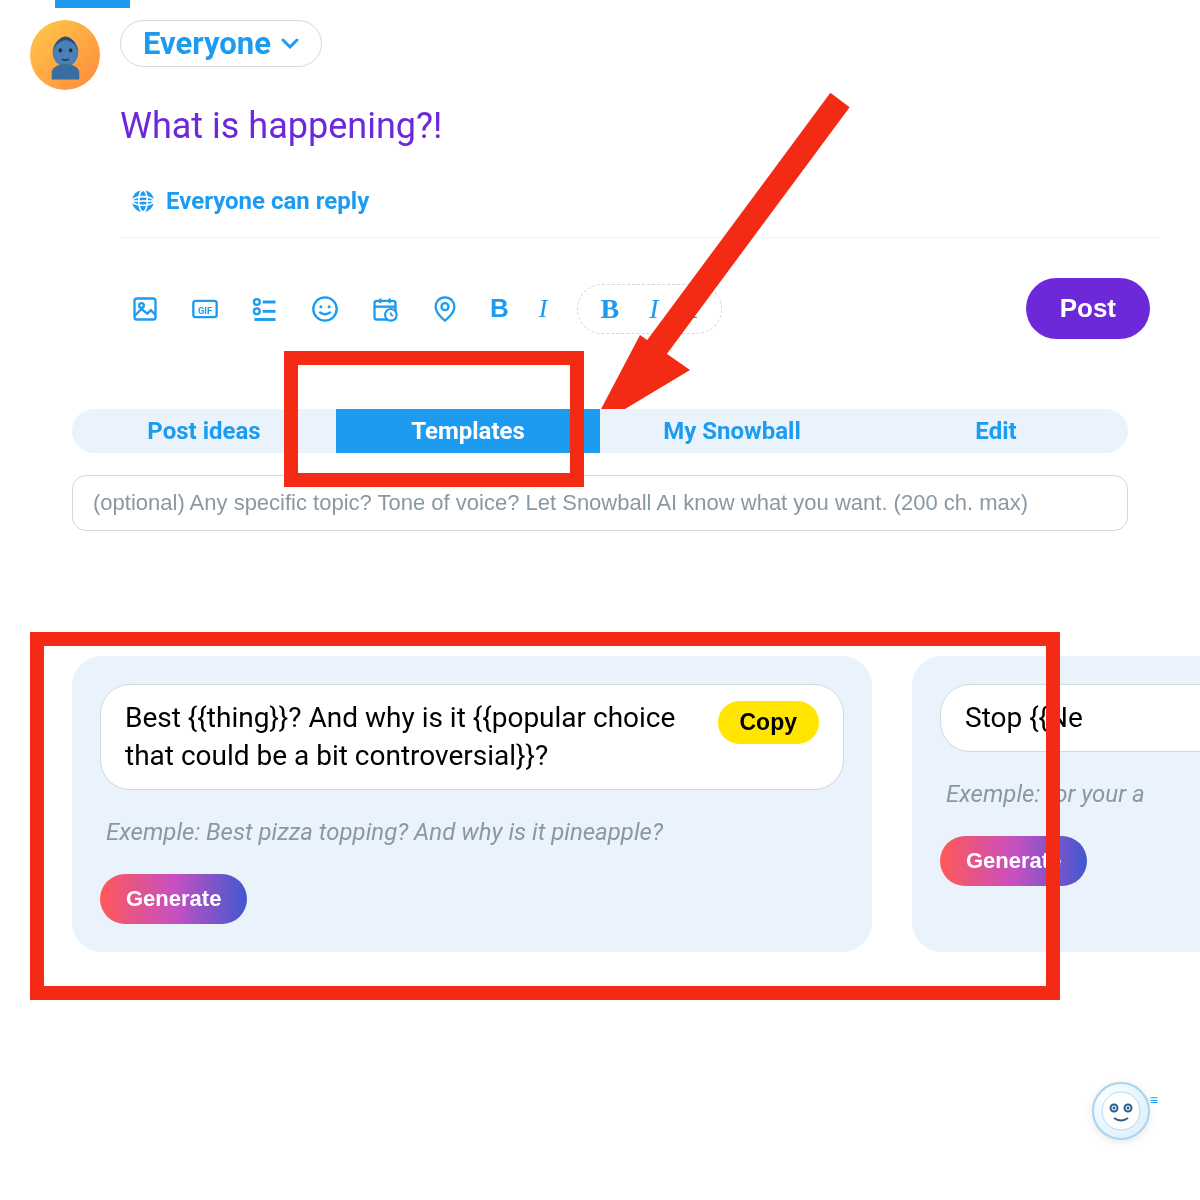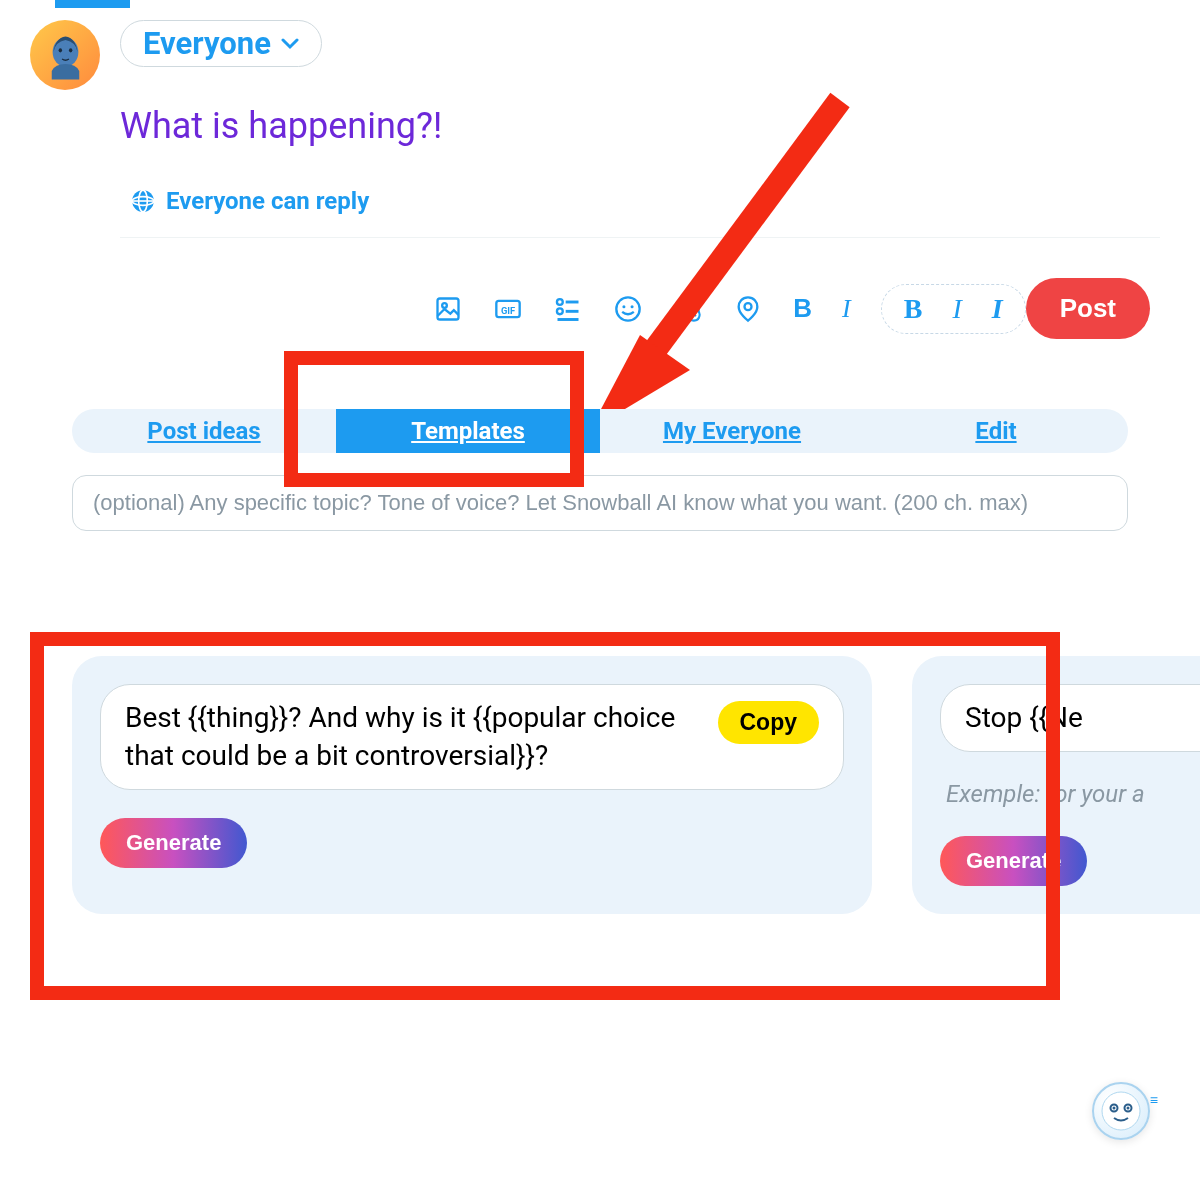--- a/index.html
+++ b/index.html
@@ -93,21 +93,21 @@
       padding: 15px 28px;
       border-radius: 30px;
       display: inline-flex;
       align-items: center;
       gap: 16px;
       cursor: pointer;
     }
     .toolbar-row {
       display: flex;
       align-items: center;
-      justify-content: flex-end;
+      justify-content: space-between;
       margin-top: 40px;
       padding: 0 10px;
     }
     .toolbar-icons {
       display: flex;
       align-items: center;
       gap: 30px;
     }
     .tool-icon {
       width: 30px;
@@ -135,21 +135,21 @@
     }
     .fmt.italic {
       font-style: italic;
       font-weight: 400;
     }
     .fmt.bolditalic {
       font-style: italic;
       font-weight: 900;
     }
     .post-btn {
-      background: #ef4444;
+      background: #6d28d9;
       color: #fff;
       font-weight: 800;
       font-size: 26px;
       padding: 15px 34px;
       border-radius: 32px;
       border: none;
       cursor: pointer;
     }
     
     .tabs-area {
@@ -168,21 +168,20 @@
       flex: 1;
       text-align: left;
       font-size: 24px;
       font-weight: 700;
       color: #1d9bf0;
       cursor: pointer;
       height: 100%;
       display: flex;
       align-items: center;
       justify-content: center;
-      text-decoration: underline;
     }
     .tab.active {
       background: #1d9bf0;
       color: #fff;
     }
     .red-box-tab {
       position: absolute;
       border: 14px solid #f32b14;
       top: -58px;
       left: 212px;
@@ -436,38 +435,39 @@
 
 <svg class="red-arrow" width="340" height="360" viewBox="0 0 340 360">
   <line x1="300" y1="20" x2="100" y2="290" stroke="#f32b14" stroke-width="24"></line>
   <polygon points="50,350 150,290 100,255" fill="#f32b14"></polygon>
 </svg>
 
 <div class="tabs-area">
   <div class="tab-bar">
     <div class="tab">Post ideas</div>
     <div class="tab active">Templates</div>
-    <div class="tab">My Everyone</div>
+    <div class="tab">My Snowball</div>
     <div class="tab">Edit</div>
   </div>
   <div class="red-box-tab"></div>
 </div>
 
 <div class="topic-input-wrap">
   <input class="topic-input" type="text" placeholder="(optional) Any specific topic? Tone of voice? Let Snowball AI know what you want. (200 ch. max)" style="">
 </div>
 
 <div class="cards-area">
   <div class="red-box-cards"></div>
   <div class="cards-row">
     <div class="card">
       <div class="template-pill">
         <div class="template-text">Best {{thing}}? And why is it {{popular choice that could be a bit controversial}}?</div>
         <button class="copy-btn">Copy</button>
       </div>
+      <div class="example-text">Exemple: Best pizza topping? And why is it pineapple?</div>
       <button class="generate-btn">Generate</button>
     </div>
     <div class="card card2">
       <div class="template-pill">
         <div class="template-text">Stop {{Ne</div>
       </div>
       <div class="example-text">Exemple: for your a</div>
       <button class="generate-btn">Generate</button>
     </div>
   </div>

